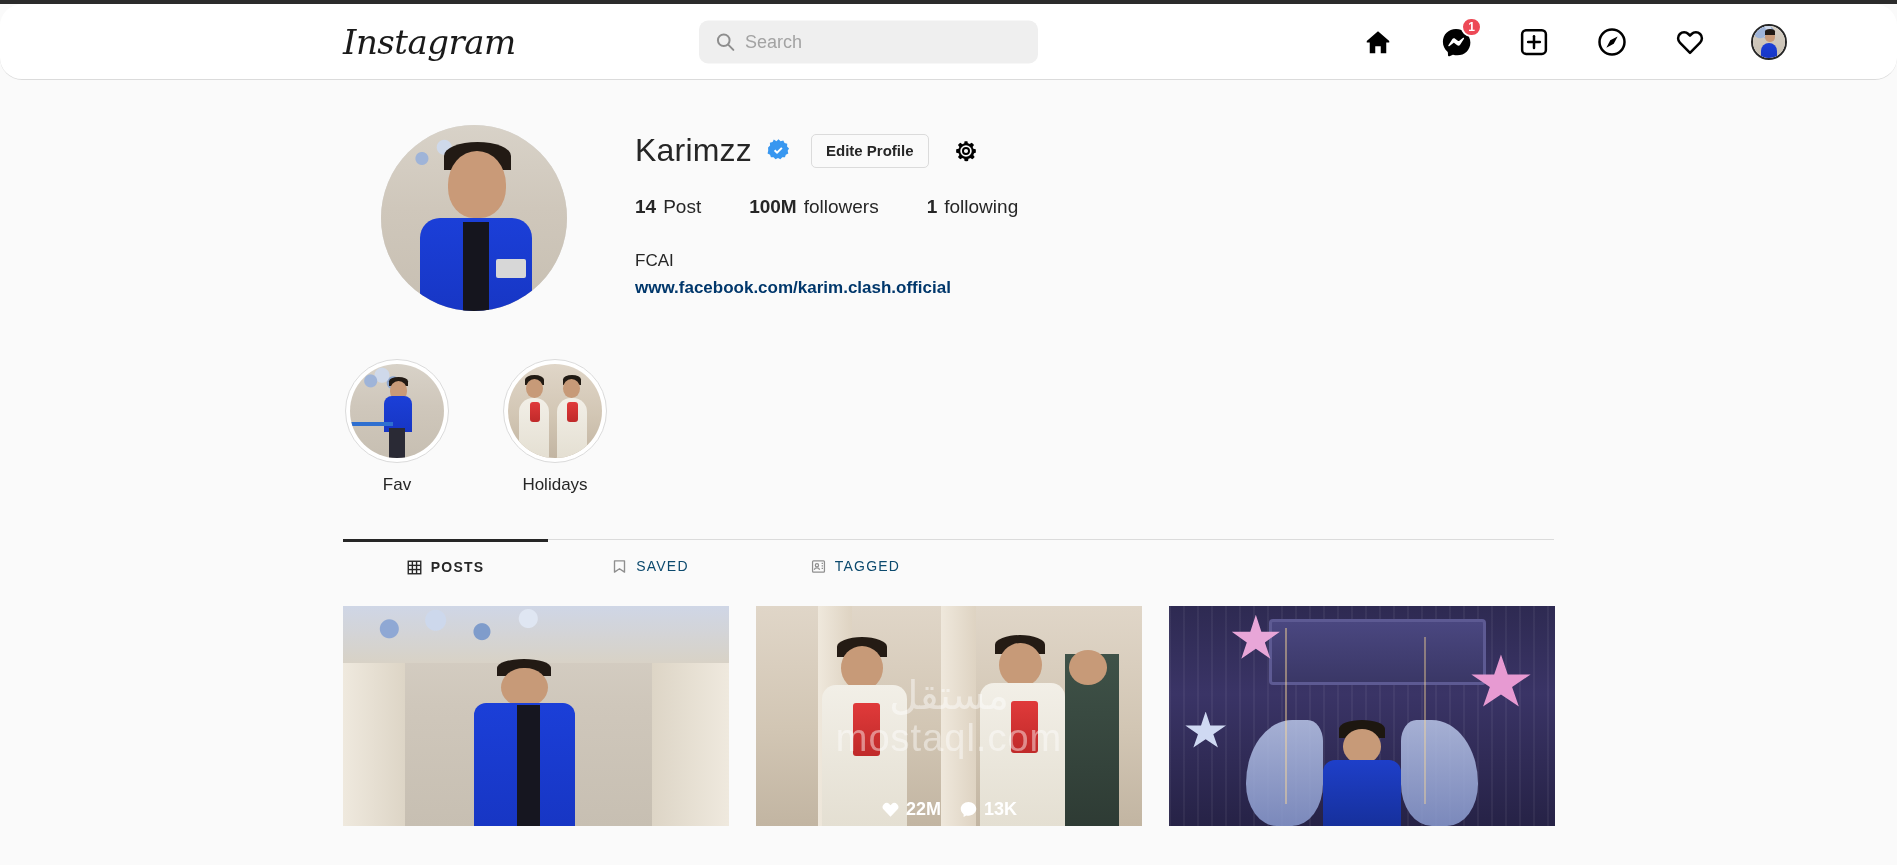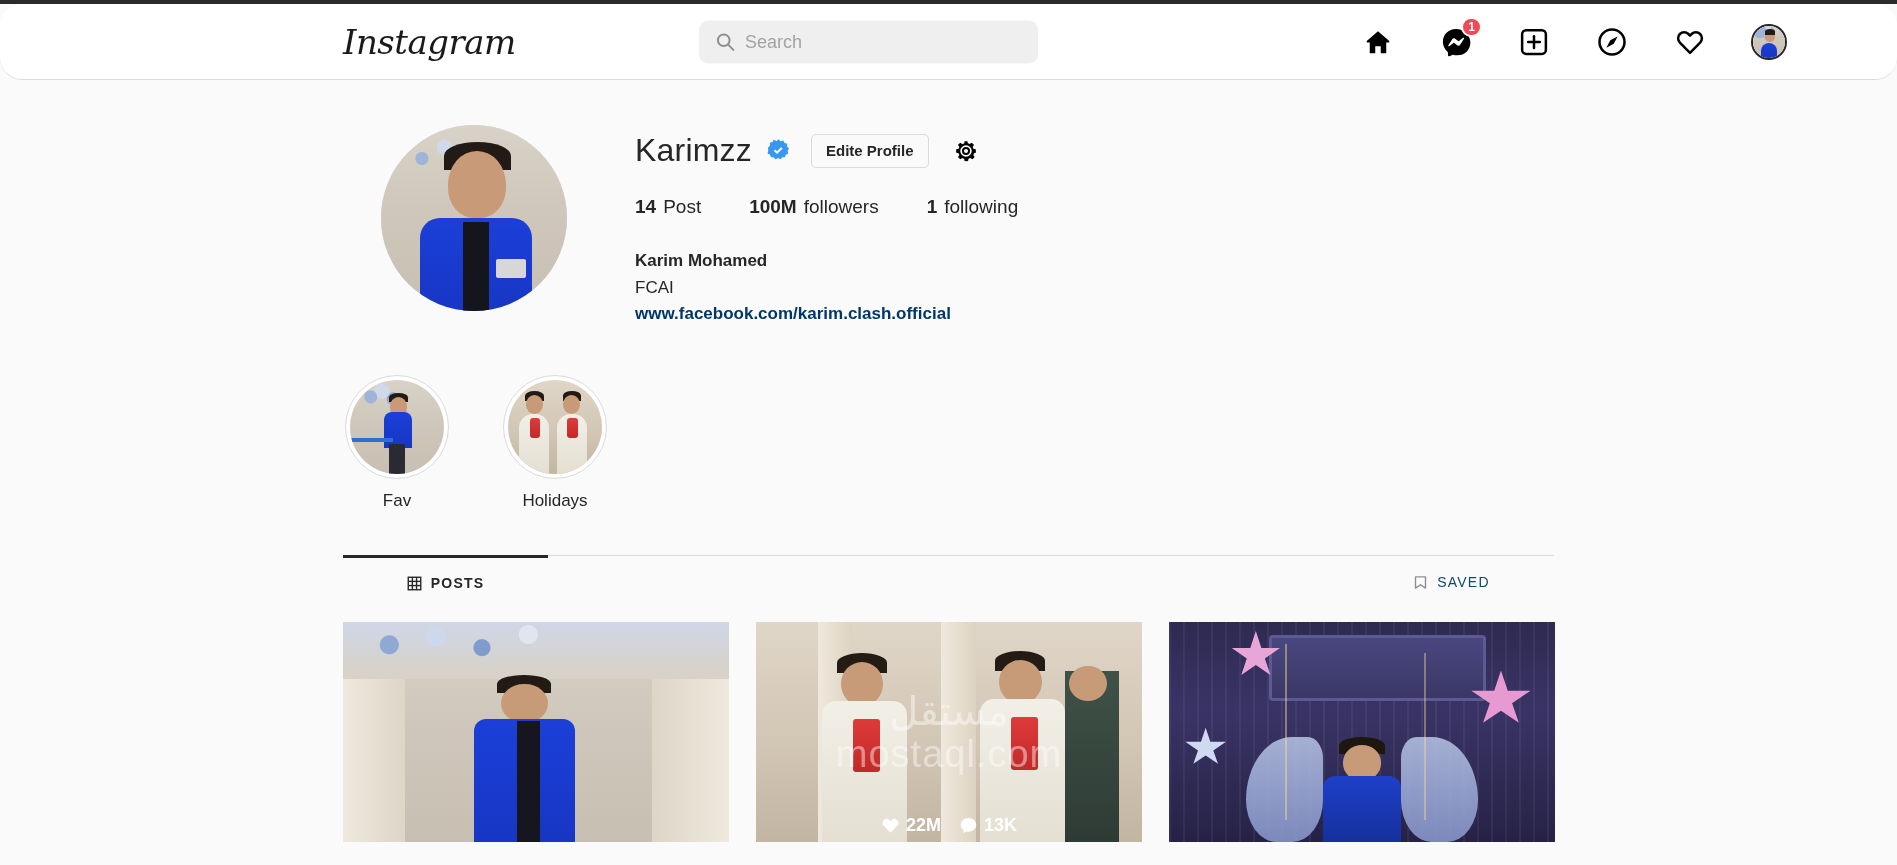--- a/index.html
+++ b/index.html
@@ -237,21 +237,21 @@
     font-size: 17px;
     color: #262626;
     white-space: nowrap;
   }
 
   
   .tabs-wrap {
     margin: 44px 343px 0 343px;
     border-top: 1px solid #dbdbdb;
     display: flex;
-    justify-content: space-between;
+    justify-content: flex-start;
     gap: 0;
   }
   .tab {
     display: flex;
     align-items: center;
     gap: 9px;
     padding: 17px 0 14px 0;
     width: 205px;
     justify-content: center;
     font-size: 14px;
@@ -479,21 +479,20 @@
           <b>100M</b>
           <span>followers</span>
         </span>
         <span class="stat">
           <b>1</b>
           <span>following</span>
         </span>
       </div>
 
       <div class="bio">
-        <span class="bio-name">Karim Mohamed</span>
         <span class="bio-text">FCAI</span>
         <span class="bio-link">www.facebook.com/karim.clash.official</span>
       </div>
 
     </div>
   </div>
 
   <div class="highlights">
 
     <div class="highlight">
@@ -548,20 +547,33 @@
 
     <button class="tab">
       <span class="tab-icon">
         <svg width="15" height="15" viewBox="0 0 24 24" fill="none" stroke="#8e8e8e" stroke-width="2.2">
           <polygon points="20,21 12,15.6 4,21 4,3 20,3" stroke-linejoin="round"></polygon>
         </svg>
       </span>
       <span>SAVED</span>
     </button>
 
+    <button class="tab">
+      <span class="tab-icon">
+        <svg width="15" height="15" viewBox="0 0 24 24" fill="none" stroke="#8e8e8e" stroke-width="2">
+          <rect x="2.5" y="3" width="19" height="18" rx="1.5"></rect>
+          <circle cx="9.5" cy="10" r="2.6"></circle>
+          <path d="M5.2 17.2c.6-2 2.3-3.1 4.3-3.1s3.7 1.1 4.3 3.1"></path>
+          <line x1="17" y1="7" x2="19.2" y2="7"></line>
+          <line x1="17" y1="11" x2="19.2" y2="11"></line>
+          <line x1="17" y1="15" x2="19.2" y2="15"></line>
+        </svg>
+      </span>
+      <span>TAGGED</span>
+    </button>
 
   </div>
 
   <div class="grid">
 
     <div class="post">
       <div class="scene ph-mall">
         <div style="position:absolute;left:0;top:0;width:100%;height:26%;background:
              radial-gradient(circle at 12% 40%,#8fa8d4 0 9px,transparent 10px),
              radial-gradient(circle at 24% 25%,#cdd8ec 0 10px,transparent 11px),

